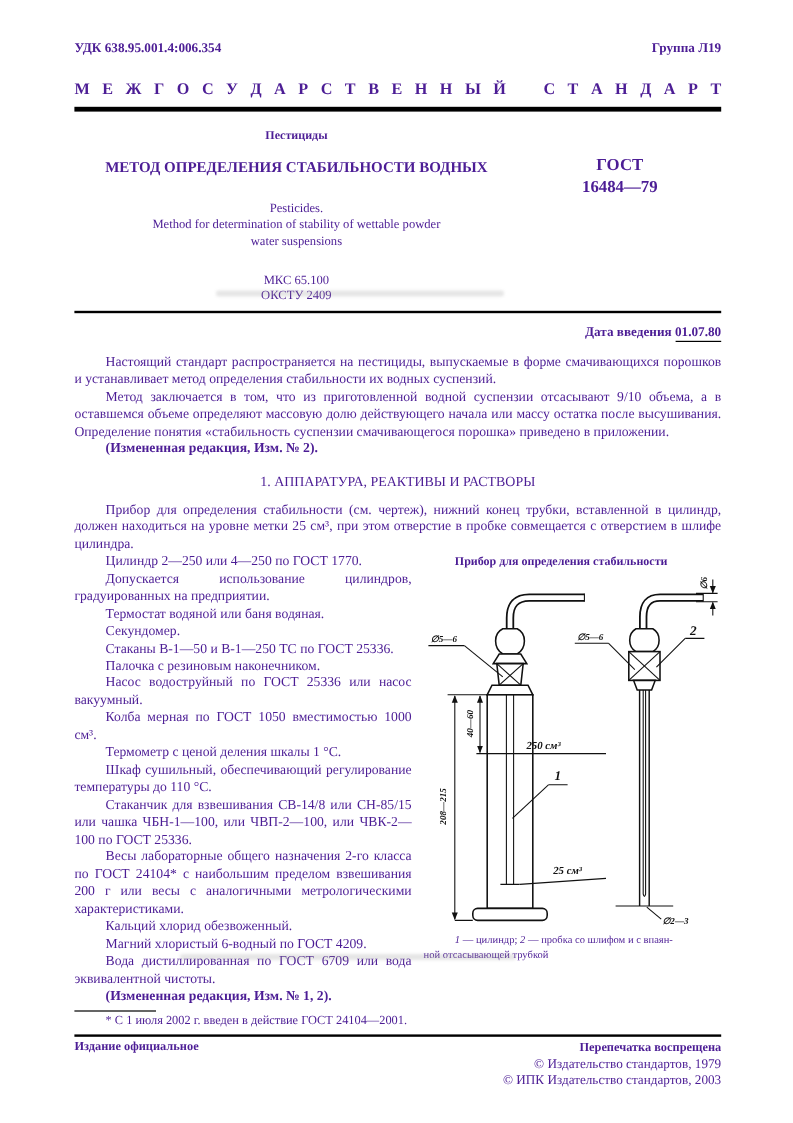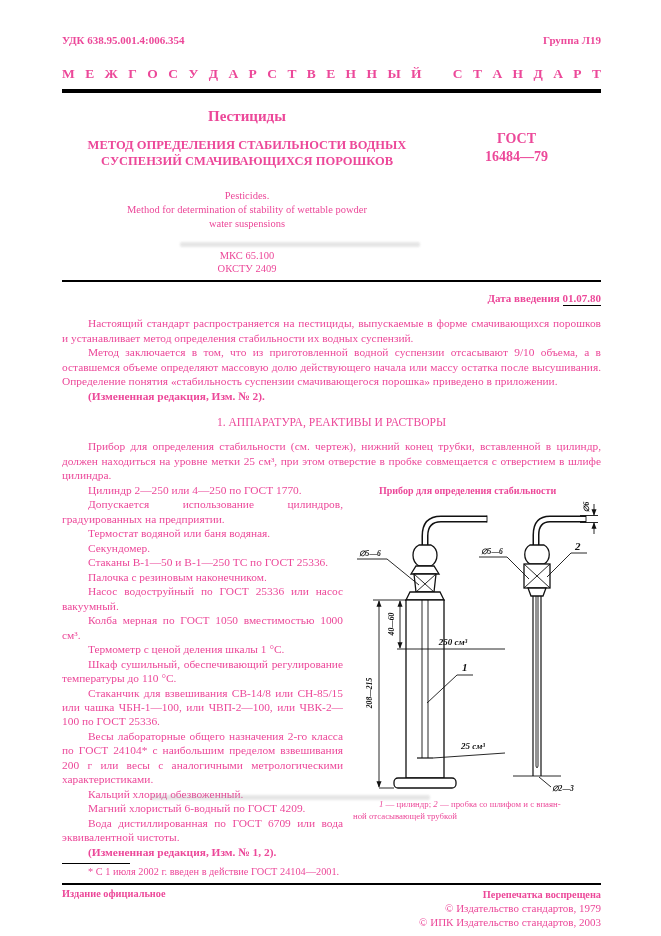--- a/index.html
+++ b/index.html
@@ -2,40 +2,40 @@
 <html><head>
 <meta charset="utf-8">
 <style>
   html,body{margin:0;padding:0;background:#fff;}
   .page{
     position:relative;
     width:661px;height:936px;
     box-sizing:border-box;
     padding:34px 60px 16px 62px;
     background:#fff;
-    color:#ec4899;
+    color:#4c1d95;
     font-family:"Liberation Serif","DejaVu Serif",serif;
     overflow:hidden;
   }
   
   .hdr-row{display:flex;justify-content:space-between;font-size:11px;font-weight:bold;}
   .std-name{
     margin-top:20px;
     font-size:13.5px;font-weight:bold;
     text-align:justify;text-align-last:justify;
     white-space:normal;
   }
   .rule-thick{border:0;border-top:4.5px solid #000;margin:7px 0 0 0;}
   .rule-med{border:0;border-top:2.5px solid #000;margin:5px 0 0 0;}
   .rule-thin{border:0;border-top:2px solid #000;margin:6px 0 0 0;}
   
   .title-block{display:flex;margin-top:15px;}
   .title-left{width:370px;text-align:center;}
   .title-right{flex:1;text-align:center;padding-top:22px;font-weight:bold;font-size:14px;line-height:1.3;}
-  .subject{font-weight:bold;font-size:15px;margin:0 0 13px 0;}
+  .subject{font-weight:bold;font-size:10px;margin:0 0 13px 0;}
   .title-ru{font-weight:bold;font-size:12.5px;line-height:1.25;margin:0;}
   .title-en{font-size:10.5px;line-height:1.3;margin:20px 0 0 0;text-align:center;}
   .codes{font-size:10.5px;line-height:1.2;margin-top:20px;}
   
   .date-row{margin-top:10px;text-align:right;font-weight:bold;font-size:11px;}
   .date-val{border-bottom:1.6px solid #000;padding-bottom:1px;}
   .body-txt{font-size:11.4px;line-height:1.27;}
   .body-txt p{margin:0;text-indent:26px;text-align:justify;}
   .intro-ps{margin-top:12px;}
   .bold{font-weight:bold;}
@@ -80,21 +80,20 @@
   </div>
 
   <div class="std-name">М Е Ж Г О С У Д А Р С Т В Е Н Н Ы Й&nbsp;&nbsp; С Т А Н Д А Р Т</div>
   <hr class="rule-thick">
 
   <div class="title-block">
     <div class="title-left">
       <p class="subject">Пестициды</p>
       <p class="title-ru">
         <span>МЕТОД ОПРЕДЕЛЕНИЯ СТАБИЛЬНОСТИ ВОДНЫХ</span><br>
-        <span>СУСПЕНЗИЙ СМАЧИВАЮЩИХСЯ ПОРОШКОВ</span>
       </p>
       <p class="title-en">
         <span>Pesticides.</span><br>
         <span>Method for determination of stability of wettable powder</span><br>
         <span>water suspensions</span>
       </p>
       <div class="codes">
         <div>МКС 65.100</div>
         <div>ОКСТУ 2409</div>
       </div>

